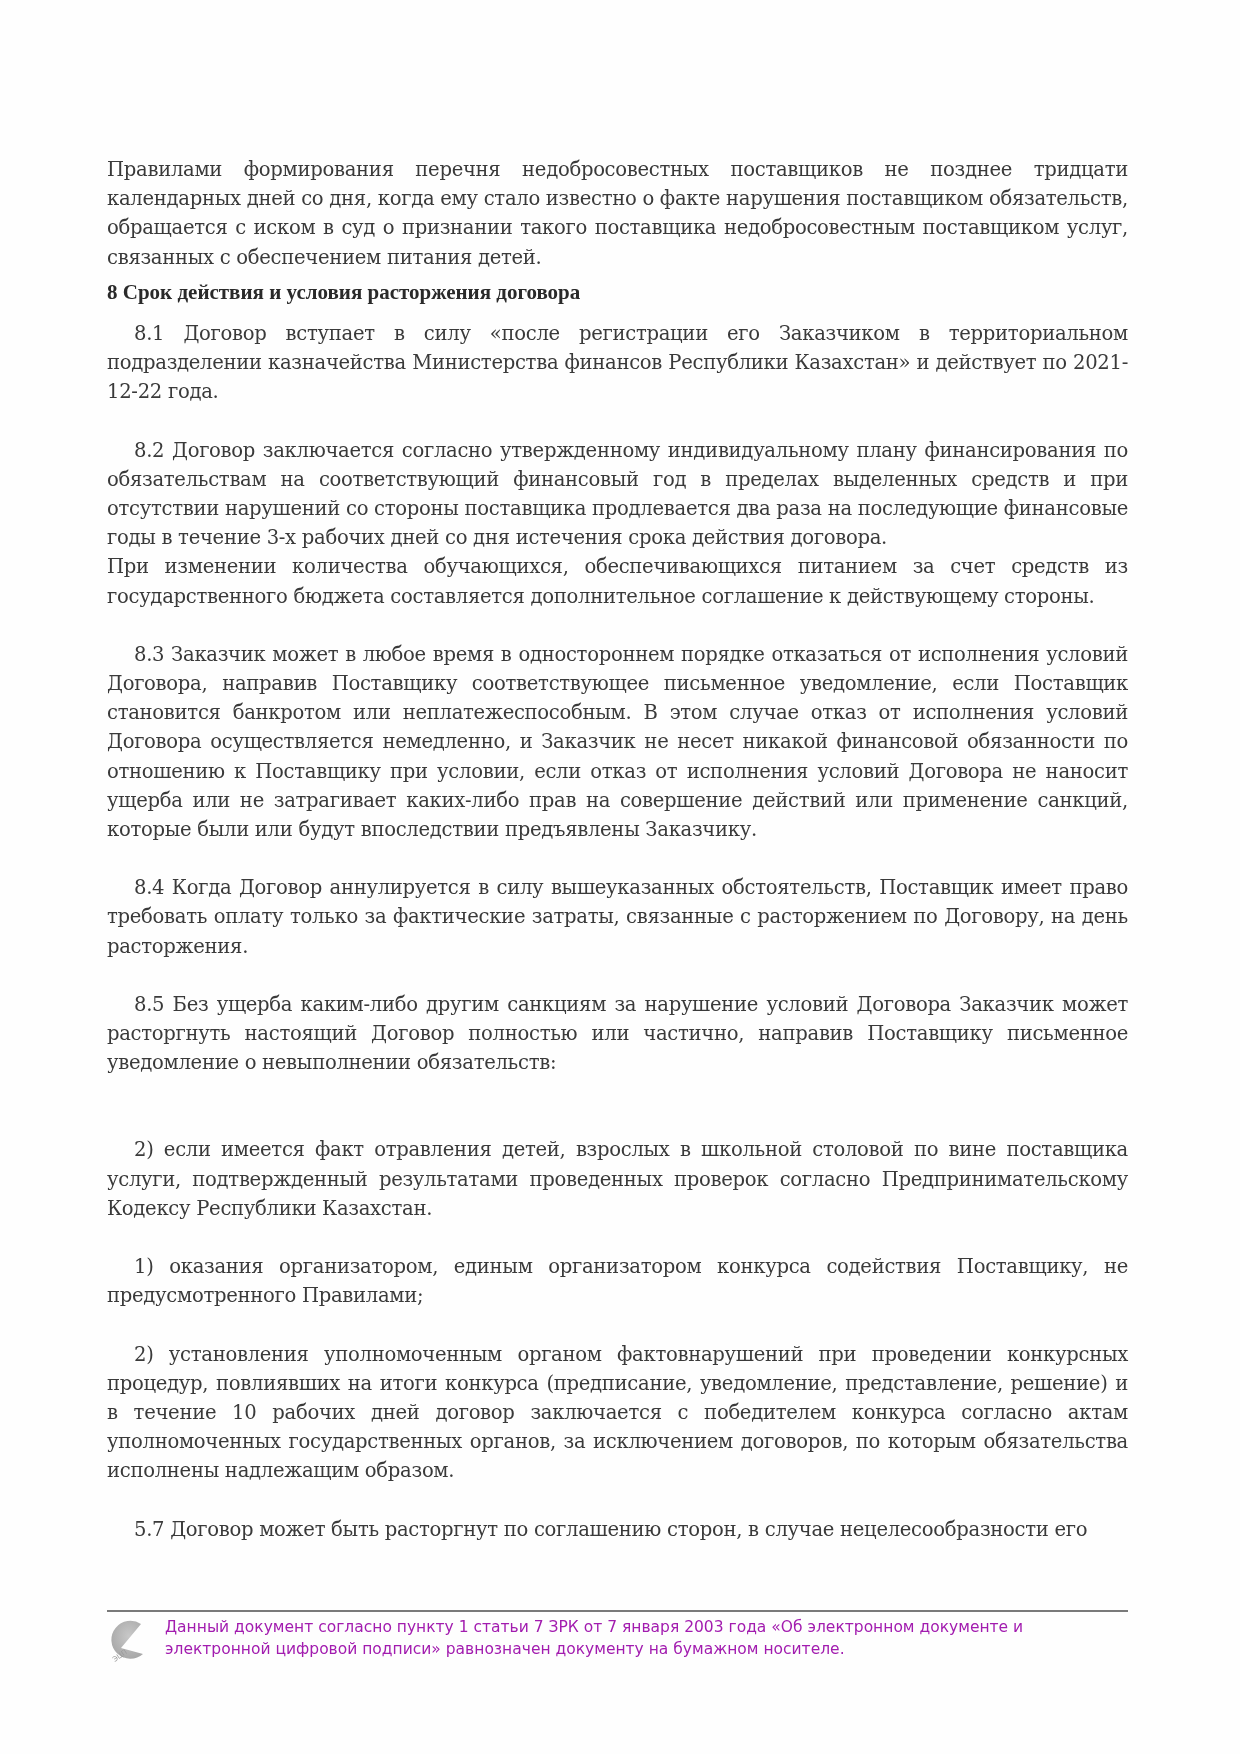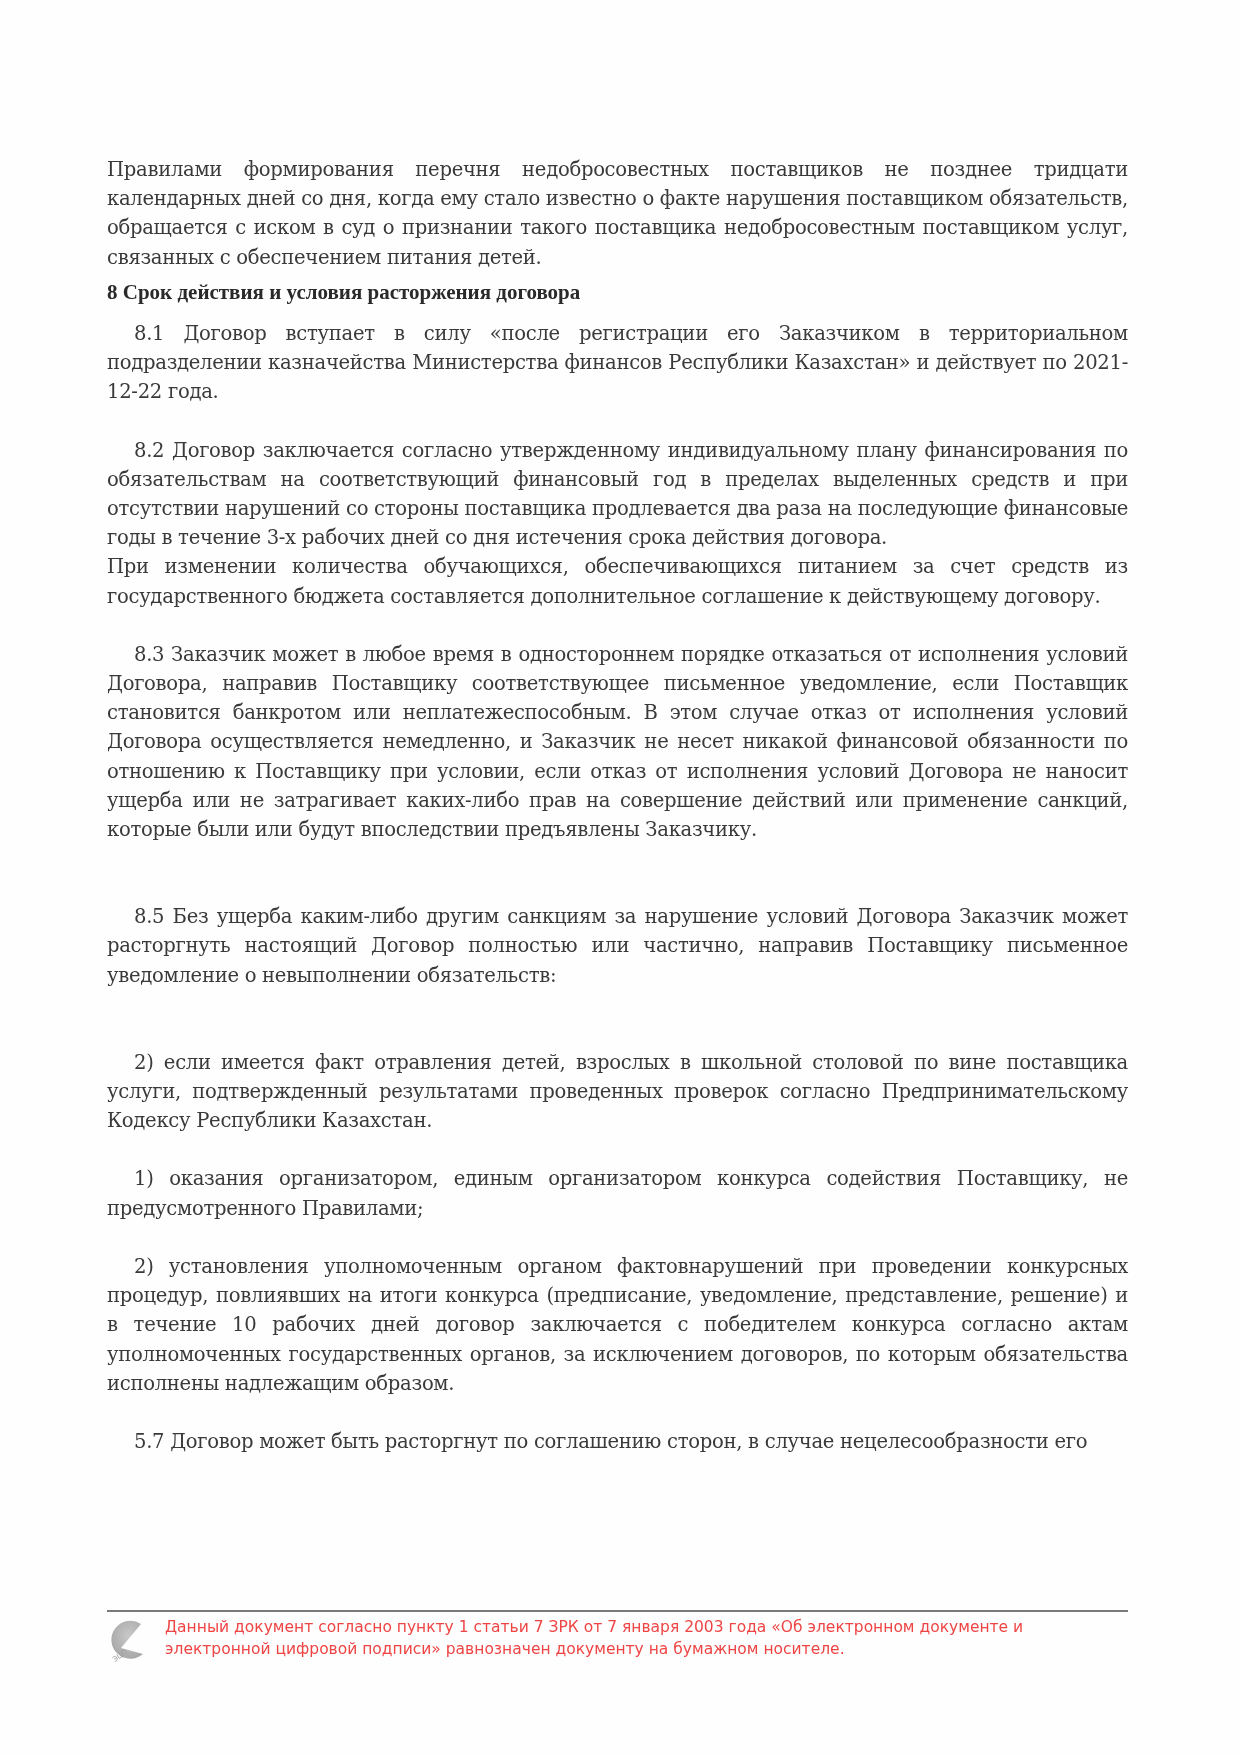--- a/index.html
+++ b/index.html
@@ -22,41 +22,42 @@
     position: absolute; left: 107px; top: 1610px; width: 1021px; height: 2px; background: #7a7a7a;
   }
   .footer {
     position: absolute; left: 107px; top: 1614px; width: 1021px; height: 56px;
   }
   .stamp {
     position: absolute; left: 0; top: 4px; width: 44px; height: 44px;
   }
   .footer-text {
     position: absolute; left: 58px; top: 2px; width: 960px;
-    font-family: "DejaVu Sans", sans-serif; font-size: 15.5px; line-height: 22px; color: #ef4444;
+    font-family: "DejaVu Sans", sans-serif; font-size: 15.5px; line-height: 22px; color: #a21caf;
   }
 </style>
 </head>
 <body>
 
 <div class="page">
   <div class="content">
     <p>Правилами формирования перечня недобросовестных поставщиков не позднее тридцати календарных дней со дня, когда ему стало известно о факте нарушения поставщиком обязательств, обращается с иском в суд о признании такого поставщика недобросовестным поставщиком услуг, связанных с обеспечением питания детей.</p>
     <p class="heading">8 Срок действия и условия расторжения договора</p>
 
     <p class="indent">8.1 Договор вступает в силу «после регистрации его Заказчиком в территориальном подразделении казначейства Министерства финансов Республики Казахстан» и действует по 2021-12-22 года.</p>
     <div class="gap"></div>
 
     <p class="indent">8.2 Договор заключается согласно утвержденному индивидуальному плану финансирования по обязательствам на соответствующий финансовый год в пределах выделенных средств и при отсутствии нарушений со стороны поставщика продлевается два раза на последующие финансовые годы в течение 3-х рабочих дней со дня истечения срока действия договора.</p>
-    <p>При изменении количества обучающихся, обеспечивающихся питанием за счет средств из государственного бюджета составляется дополнительное соглашение к действующему договору.</p>
+    <p>При изменении количества обучающихся, обеспечивающихся питанием за счет средств из государственного бюджета составляется дополнительное соглашение к действующему стороны.</p>
     <div class="gap"></div>
 
     <p class="indent">8.3 Заказчик может в любое время в одностороннем порядке отказаться от исполнения условий Договора, направив Поставщику соответствующее письменное уведомление, если Поставщик становится банкротом или неплатежеспособным. В этом случае отказ от исполнения условий Договора осуществляется немедленно, и Заказчик не несет никакой финансовой обязанности по отношению к Поставщику при условии, если отказ от исполнения условий Договора не наносит ущерба или не затрагивает каких-либо прав на совершение действий или применение санкций, которые были или будут впоследствии предъявлены Заказчику.</p>
     <div class="gap"></div>
 
+    <p class="indent">8.4 Когда Договор аннулируется в силу вышеуказанных обстоятельств, Поставщик имеет право требовать оплату только за фактические затраты, связанные с расторжением по Договору, на день расторжения.</p>
     <div class="gap"></div>
 
     <p class="indent">8.5 Без ущерба каким-либо другим санкциям за нарушение условий Договора Заказчик может расторгнуть настоящий Договор полностью или частично, направив Поставщику письменное уведомление о невыполнении обязательств:</p>
     <div class="gap"></div>
 
     <div class="gap"></div>
 
     <p class="indent">2) если имеется факт отравления детей, взрослых в школьной столовой по вине поставщика услуги, подтвержденный результатами проведенных проверок согласно Предпринимательскому Кодексу Республики Казахстан.</p>
     <div class="gap"></div>
 

